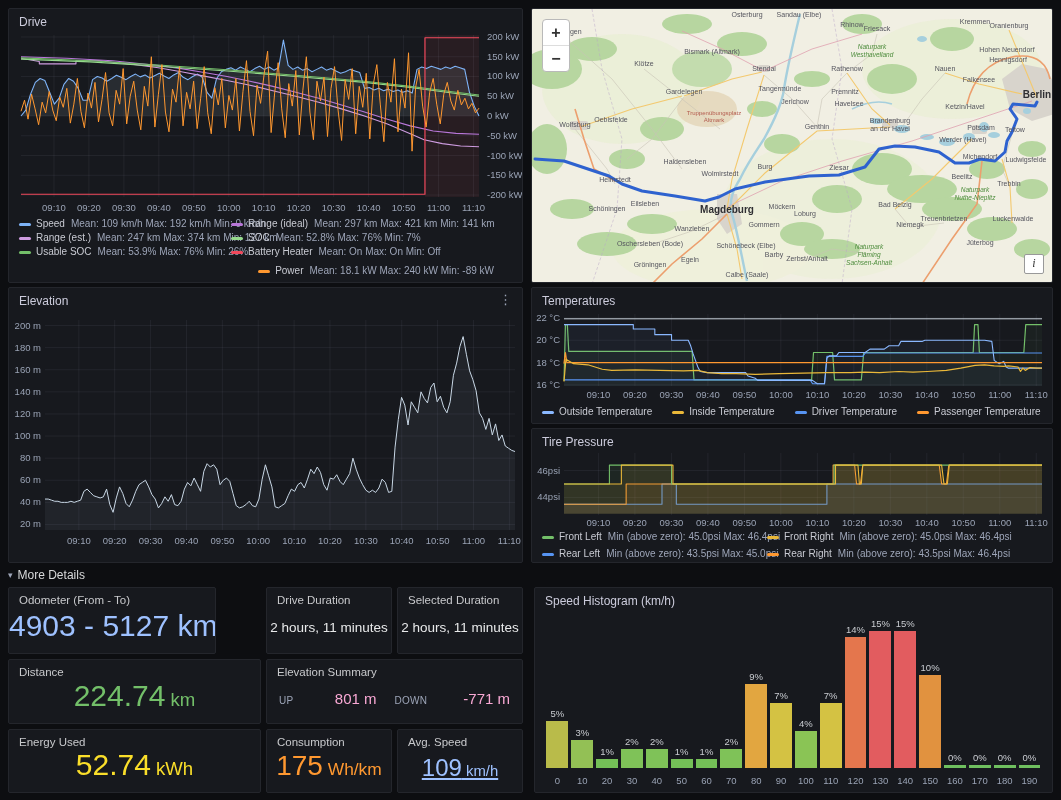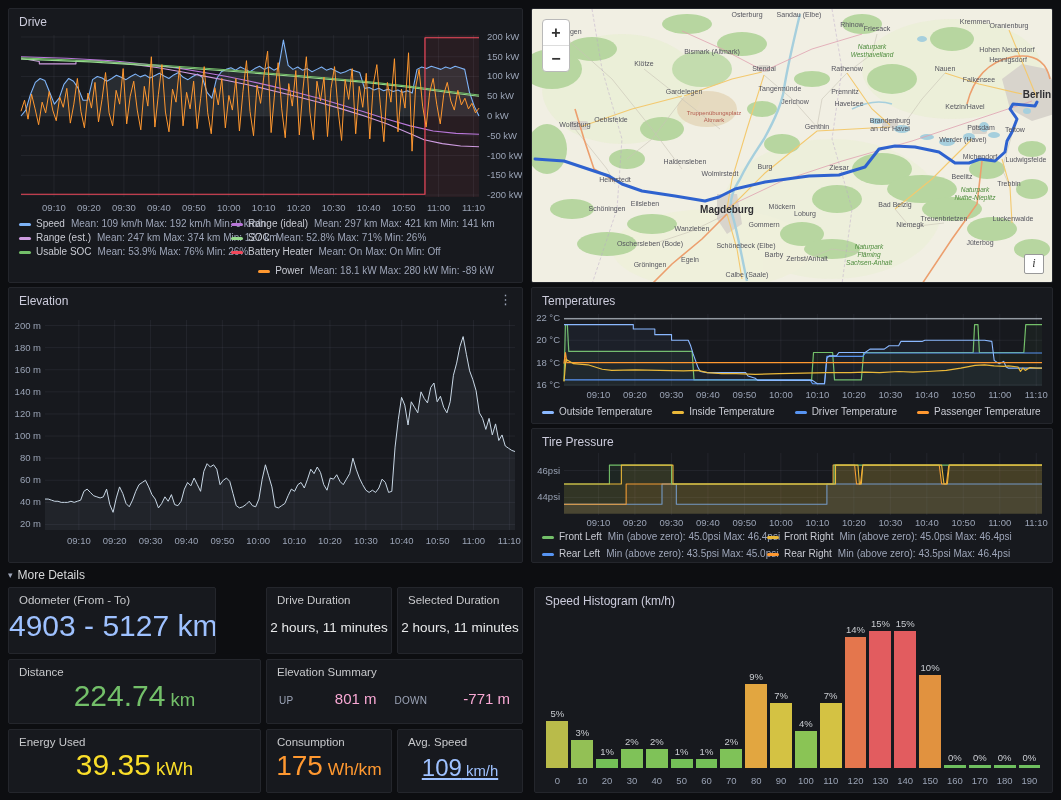--- a/index.html
+++ b/index.html
@@ -125,38 +125,38 @@
           <em>Mean: 297 km   Max: 421 km   Min: 141 km</em>
         </span>
         <span class="li">
           <i class="sw" style="background: rgb(206, 156, 224);"></i>
           <b>Range (est.)</b>
           <em>Mean: 247 km   Max: 374 km   Min: 127 km</em>
         </span>
         <span class="li">
           <i class="sw" style="background: rgb(150, 217, 141);"></i>
           <b>SOC</b>
-          <em>Mean: 52.8%   Max: 71%   Min: 26%</em>
+          <em>Mean: 52.8%   Max: 76%   Min: 7%</em>
         </span>
         <span class="li">
           <i class="sw" style="background: rgb(115, 191, 105);"></i>
           <b>Usable SOC</b>
           <em>Mean: 53.9%   Max: 76%   Min: 26%</em>
         </span>
         <span class="li">
           <i class="sw" style="background: rgb(242, 73, 92);"></i>
           <b>Battery Heater</b>
           <em>Mean: On   Max: On   Min: Off</em>
         </span>
       </div>
     <div class="legend" id="lg-power" style="right:14px;top:255px;">
         <span class="li">
           <i class="sw" style="background: rgb(255, 152, 48);"></i>
           <b>Power</b>
-          <em>Mean: 18.1 kW   Max: 280 kW   Min: -89 kW</em>
+          <em>Mean: 18.1 kW   Max: 240 kW   Min: -89 kW</em>
         </span>
       </div>
   </div>
 
   <div class="panel" style="left:531px;top:8px;width:522px;height:275px;">
     <svg id="map-svg" width="522" height="275" viewBox="0 0 522 275">
       <rect x="0" y="0" width="522" height="275" fill="#f1efe3"></rect>
       <g opacity="0.65">
         <ellipse cx="90" cy="80" rx="80" ry="55" fill="#e9eed3"></ellipse>
         <ellipse cx="300" cy="200" rx="110" ry="70" fill="#ecefd8"></ellipse>
@@ -554,21 +554,21 @@
         </div>
       <div class="pair">
           <span class="lb">DOWN</span>
           <span class="vl">-771 m</span>
         </div>
     </div>
   </div>
 
   <div class="panel stat" style="left:8px;top:729px;width:253px;height:64px;">
     <div class="ptitle">Energy Used</div>
-    <div class="bigval" style="font-size:30px;color:#FADE2A;"><span>39.35</span><span class="unit"> kWh</span></div>
+    <div class="bigval" style="font-size:30px;color:#FADE2A;"><span>52.74</span><span class="unit"> kWh</span></div>
   </div>
   <div class="panel stat" style="left:266px;top:729px;width:126px;height:64px;">
     <div class="ptitle">Consumption</div>
     <div class="bigval" style="font-size:28px;color:#FF9830;"><span>175</span><span class="unit"> Wh/km</span></div>
   </div>
   <div class="panel stat" style="left:397px;top:729px;width:126px;height:64px;">
     <div class="ptitle">Avg. Speed</div>
     <div class="bigval" style="font-size:24px;color:#9EC1FF;text-decoration:underline;"><span>109</span><span class="unit"> km/h</span></div>
   </div>
 

